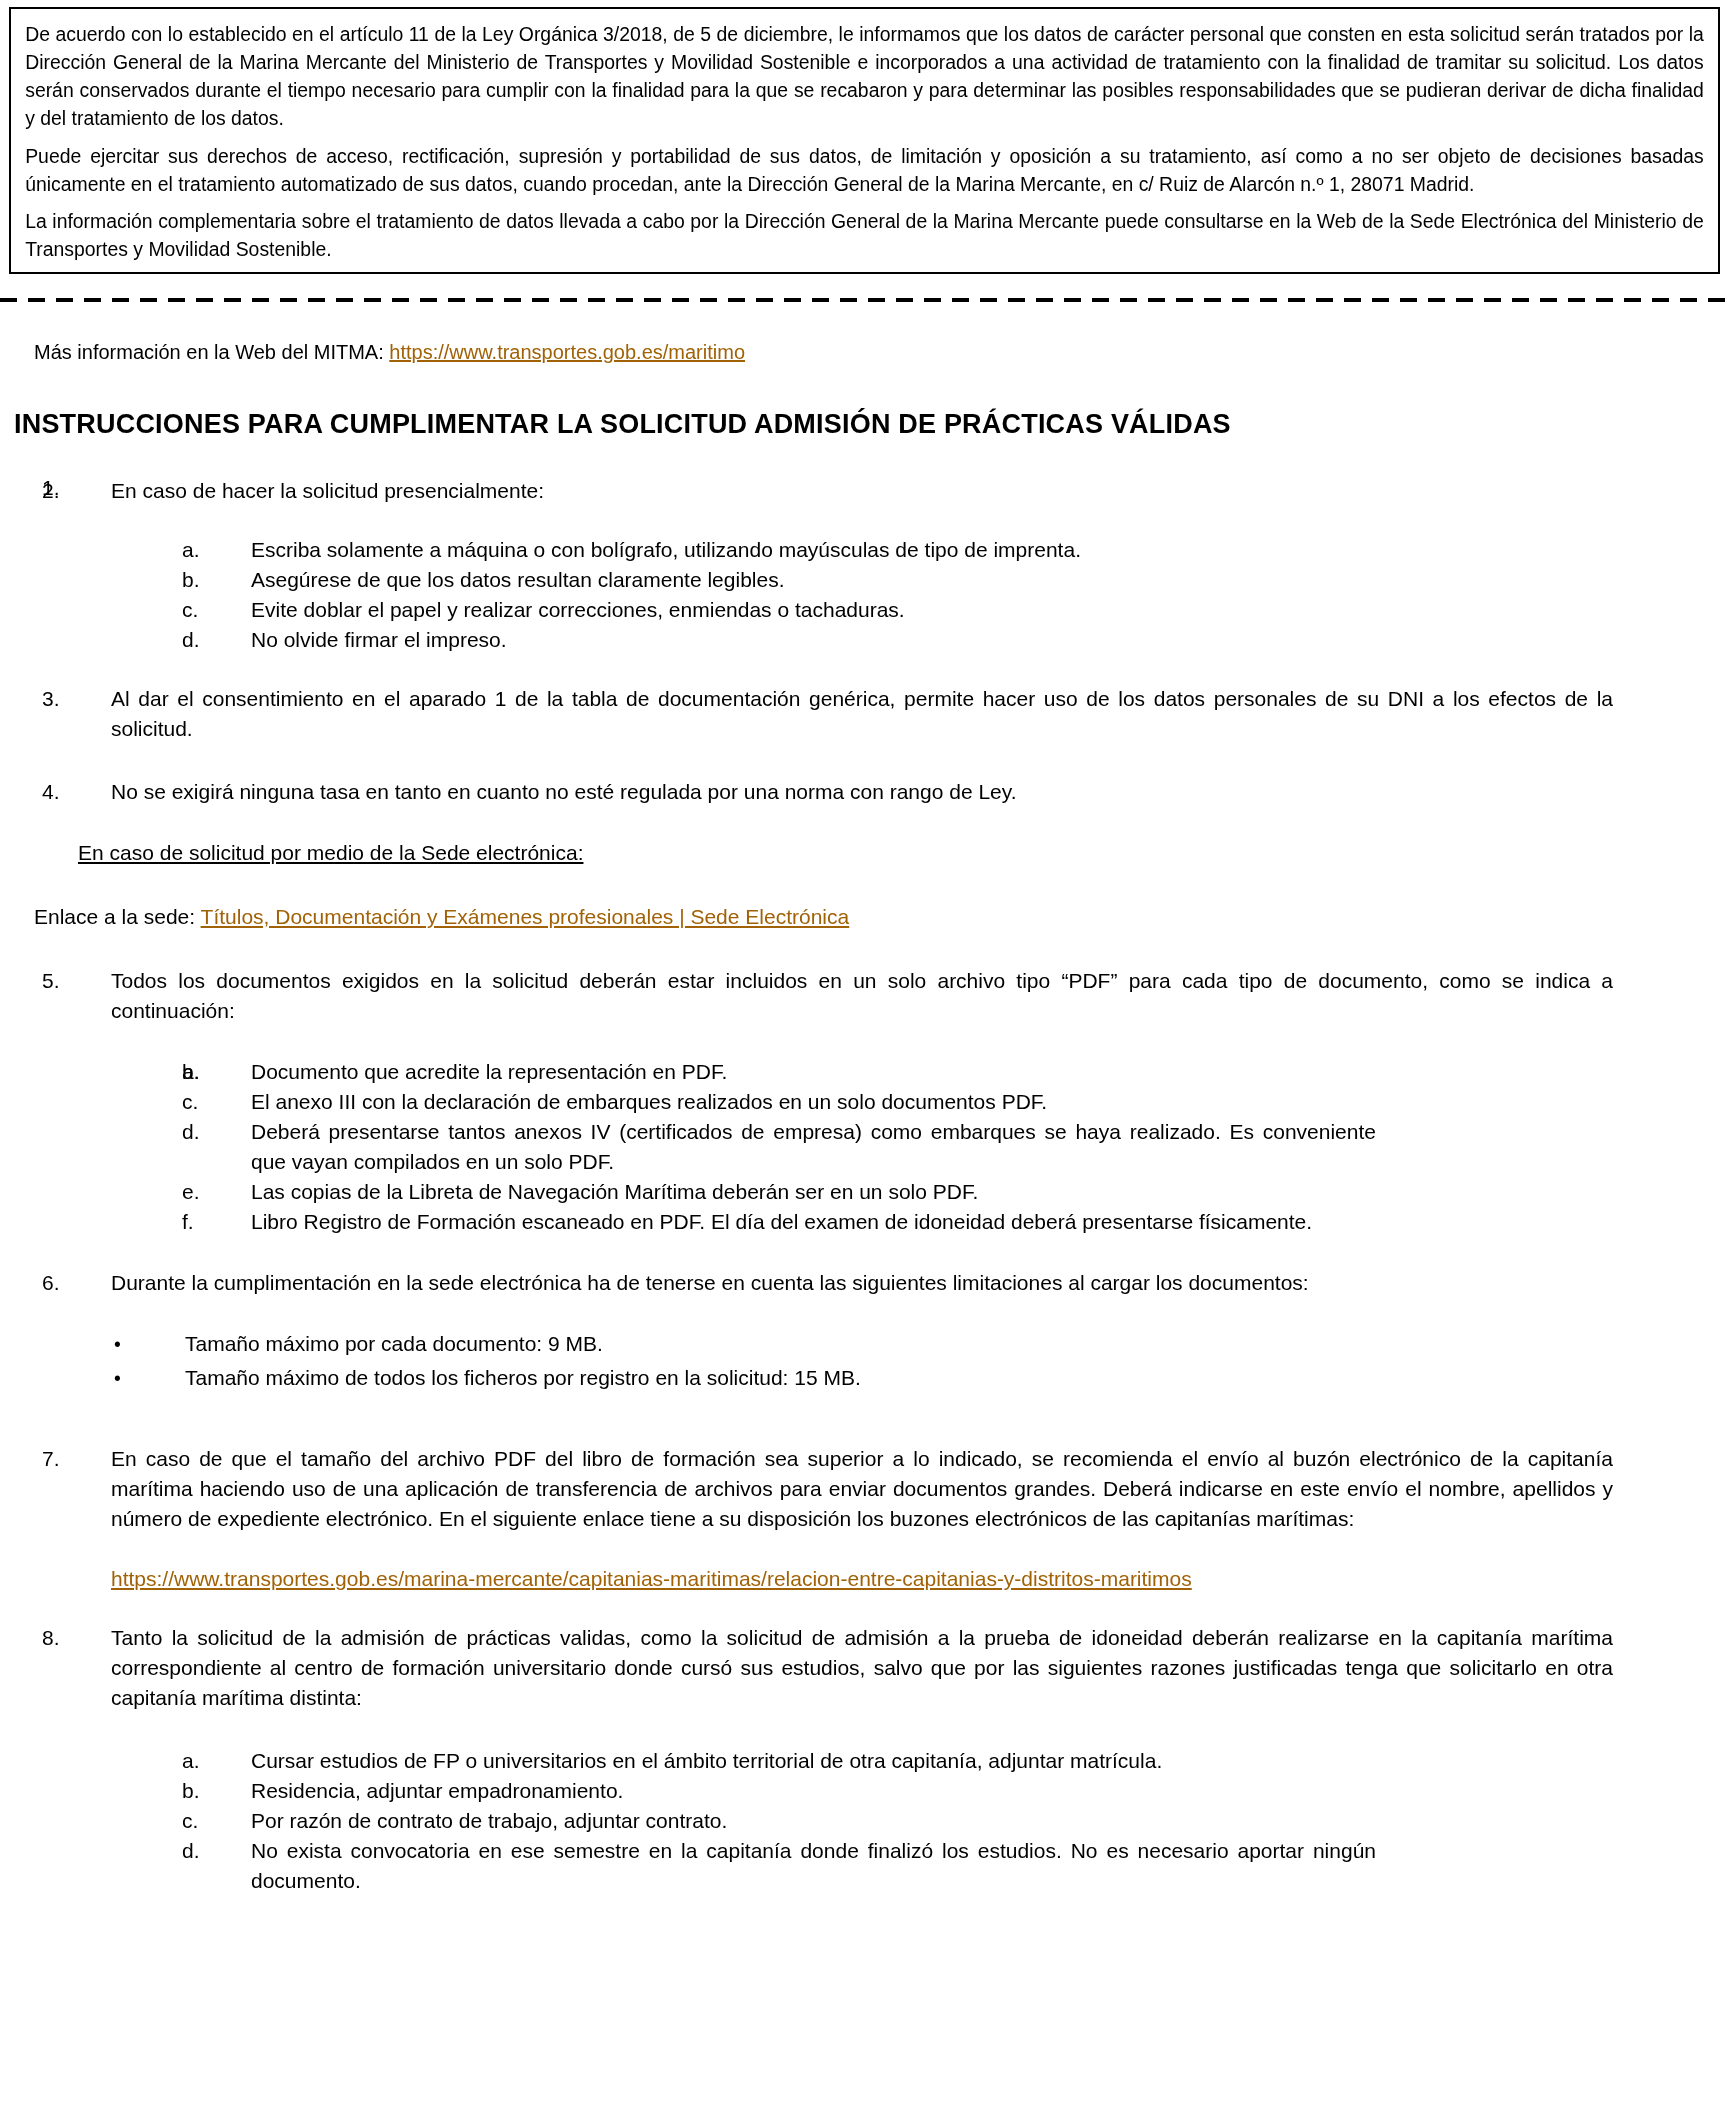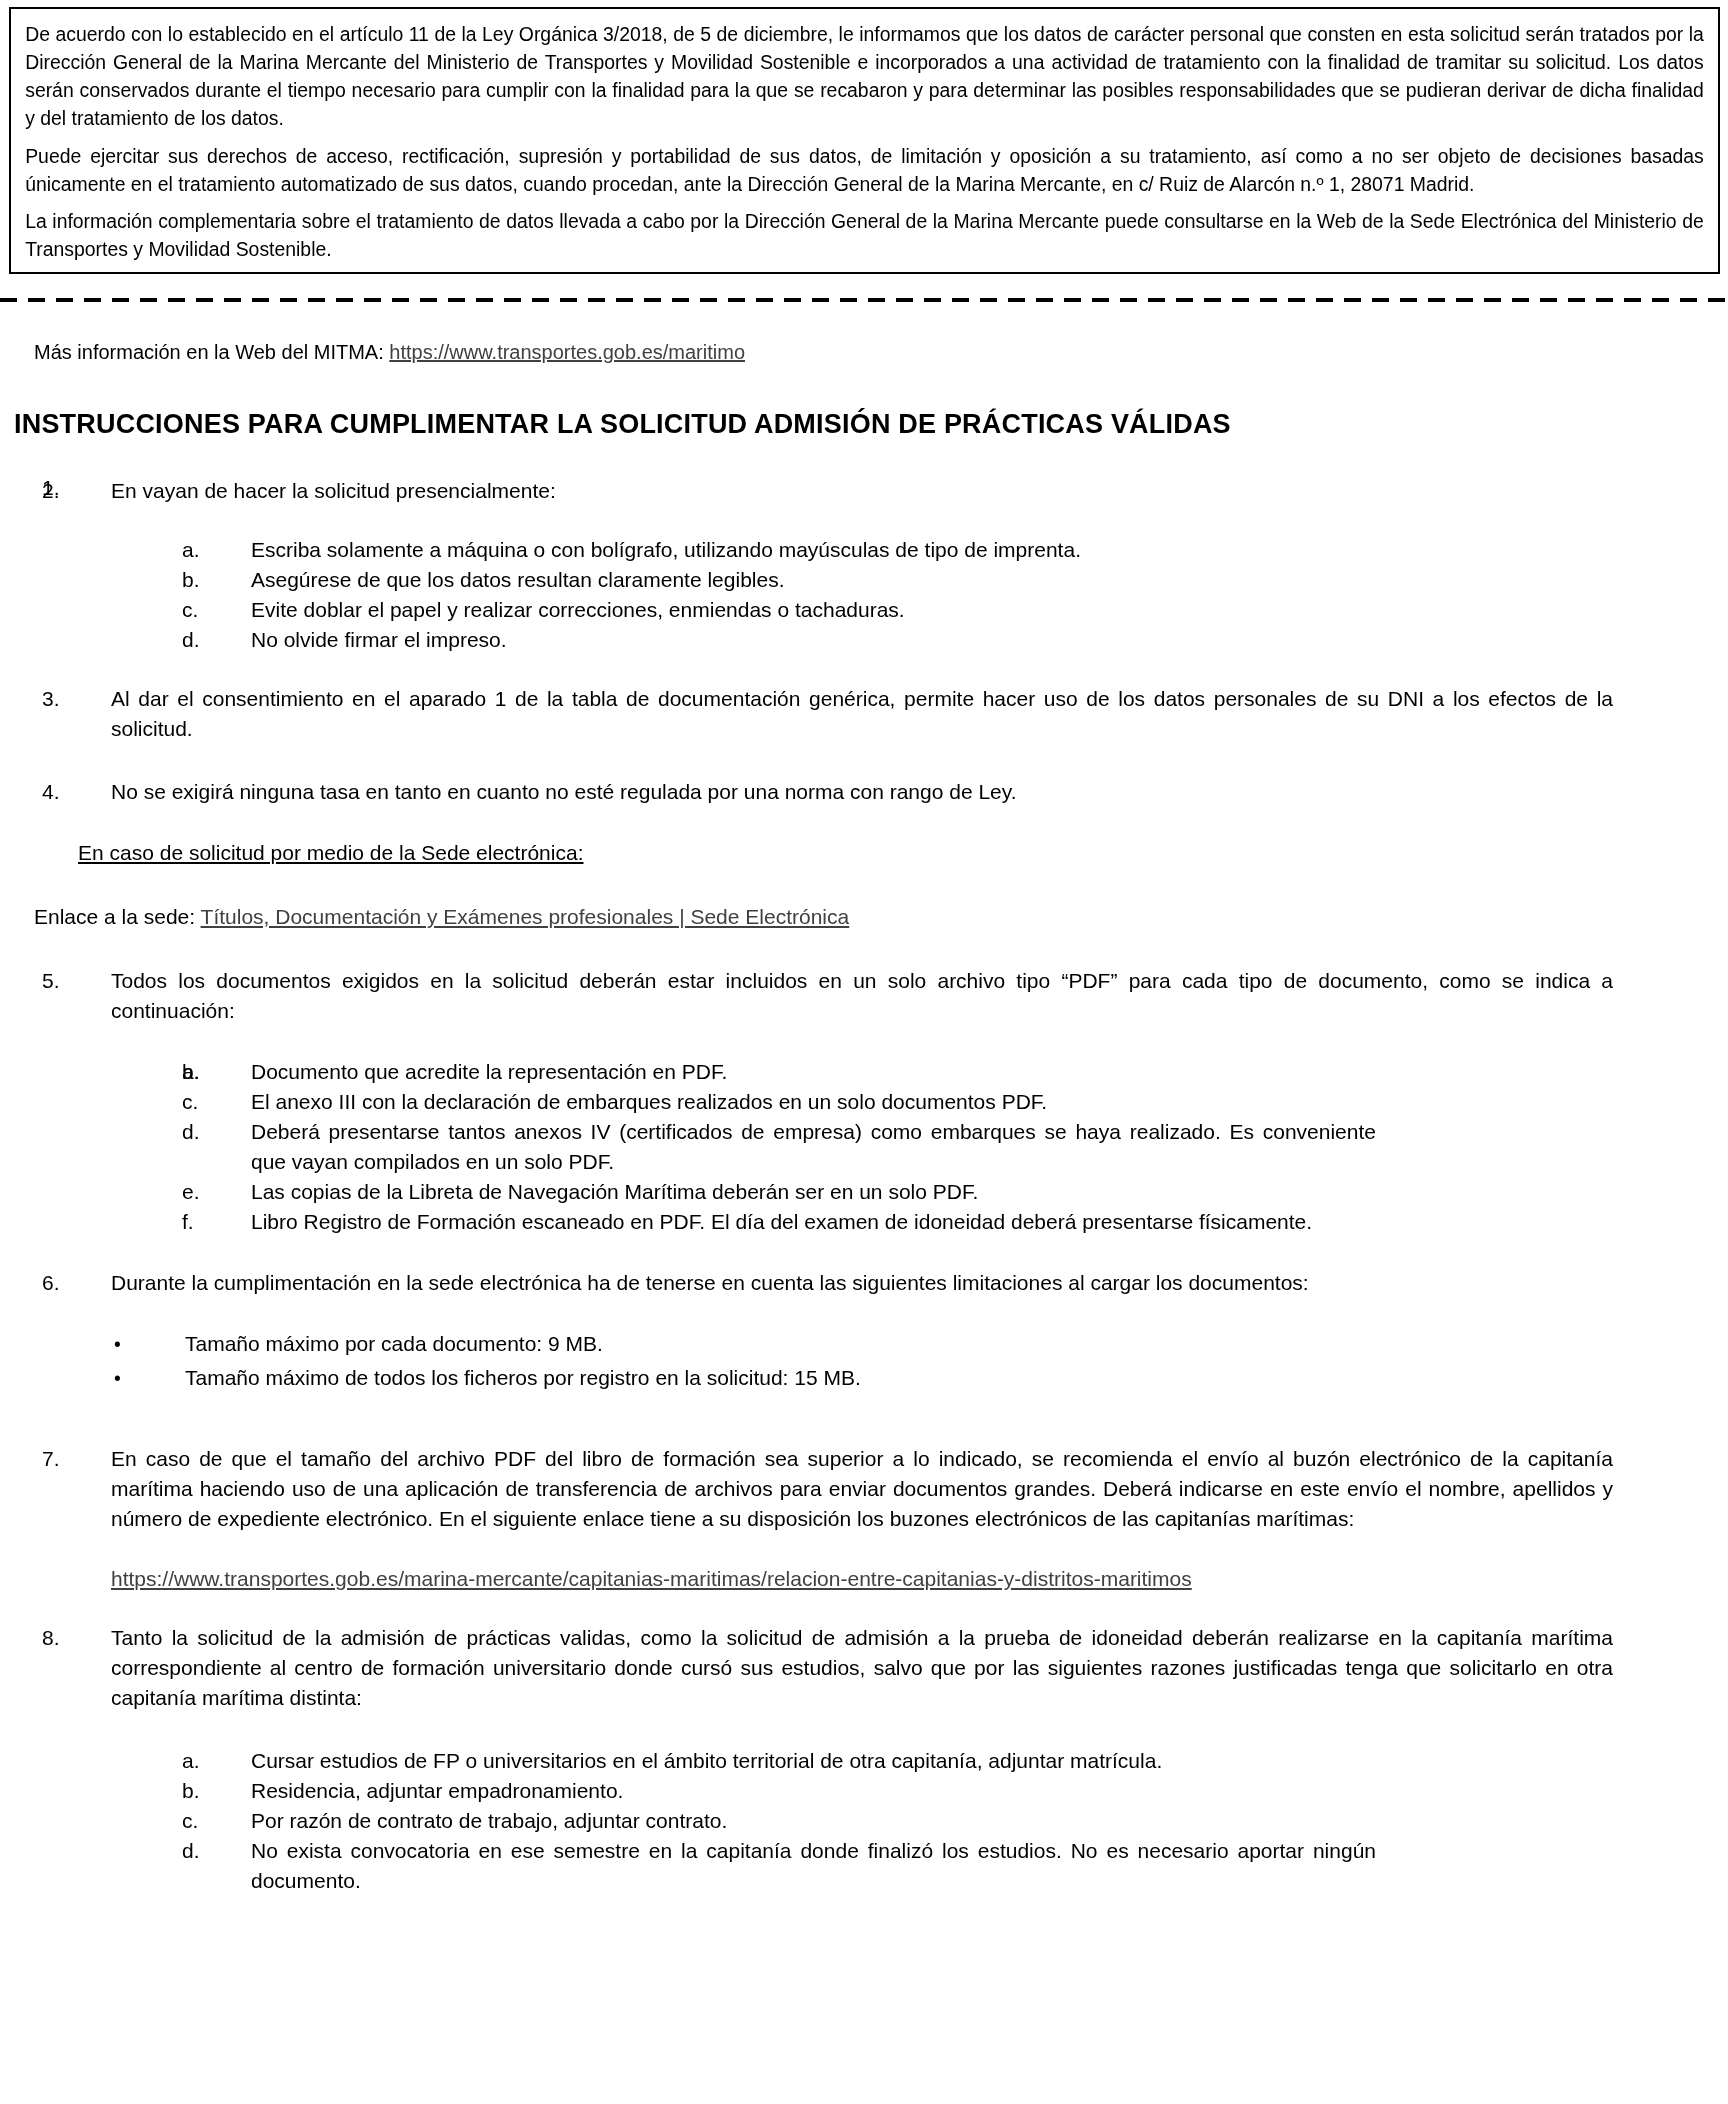--- a/index.html
+++ b/index.html
@@ -118,21 +118,21 @@
 
   
   .item-link-line {
     margin: 30px 116px 0 111px;
     font-size: 21px;
     line-height: 30px;
   }
 
   .u { text-decoration: underline; margin-left: 44px; }
   a.doclink {
-    color: #404040;
+    color: #a16207;
     text-decoration: underline;
     cursor: pointer;
   }
 </style>
 </head>
 <body>
 
 <div class="page">
 
   <div class="privacy-box">
@@ -146,21 +146,21 @@
   <p class="more-info"><span>Más información en la Web del MITMA: </span><a class="doclink">https://www.transportes.gob.es/maritimo</a></p>
 
   <h1 class="title">INSTRUCCIONES PARA CUMPLIMENTAR LA SOLICITUD ADMISIÓN DE PRÁCTICAS VÁLIDAS</h1>
 
   <div class="num-item mt-i1">
     <span class="num">1.</span>
   </div>
 
   <div class="num-item mt-i2">
     <span class="num">2.</span>
-    <div class="itext">En vayan de hacer la solicitud presencialmente:</div>
+    <div class="itext">En caso de hacer la solicitud presencialmente:</div>
   </div>
   <div class="sub-list mt-s2">
     <div class="sub-item">
       <span class="slet">a.</span>
       <div class="stext">Escriba solamente a máquina o con bolígrafo, utilizando mayúsculas de tipo de imprenta.</div>
     </div>
     <div class="sub-item">
       <span class="slet">b.</span>
       <div class="stext">Asegúrese de que los datos resultan claramente legibles.</div>
     </div>

